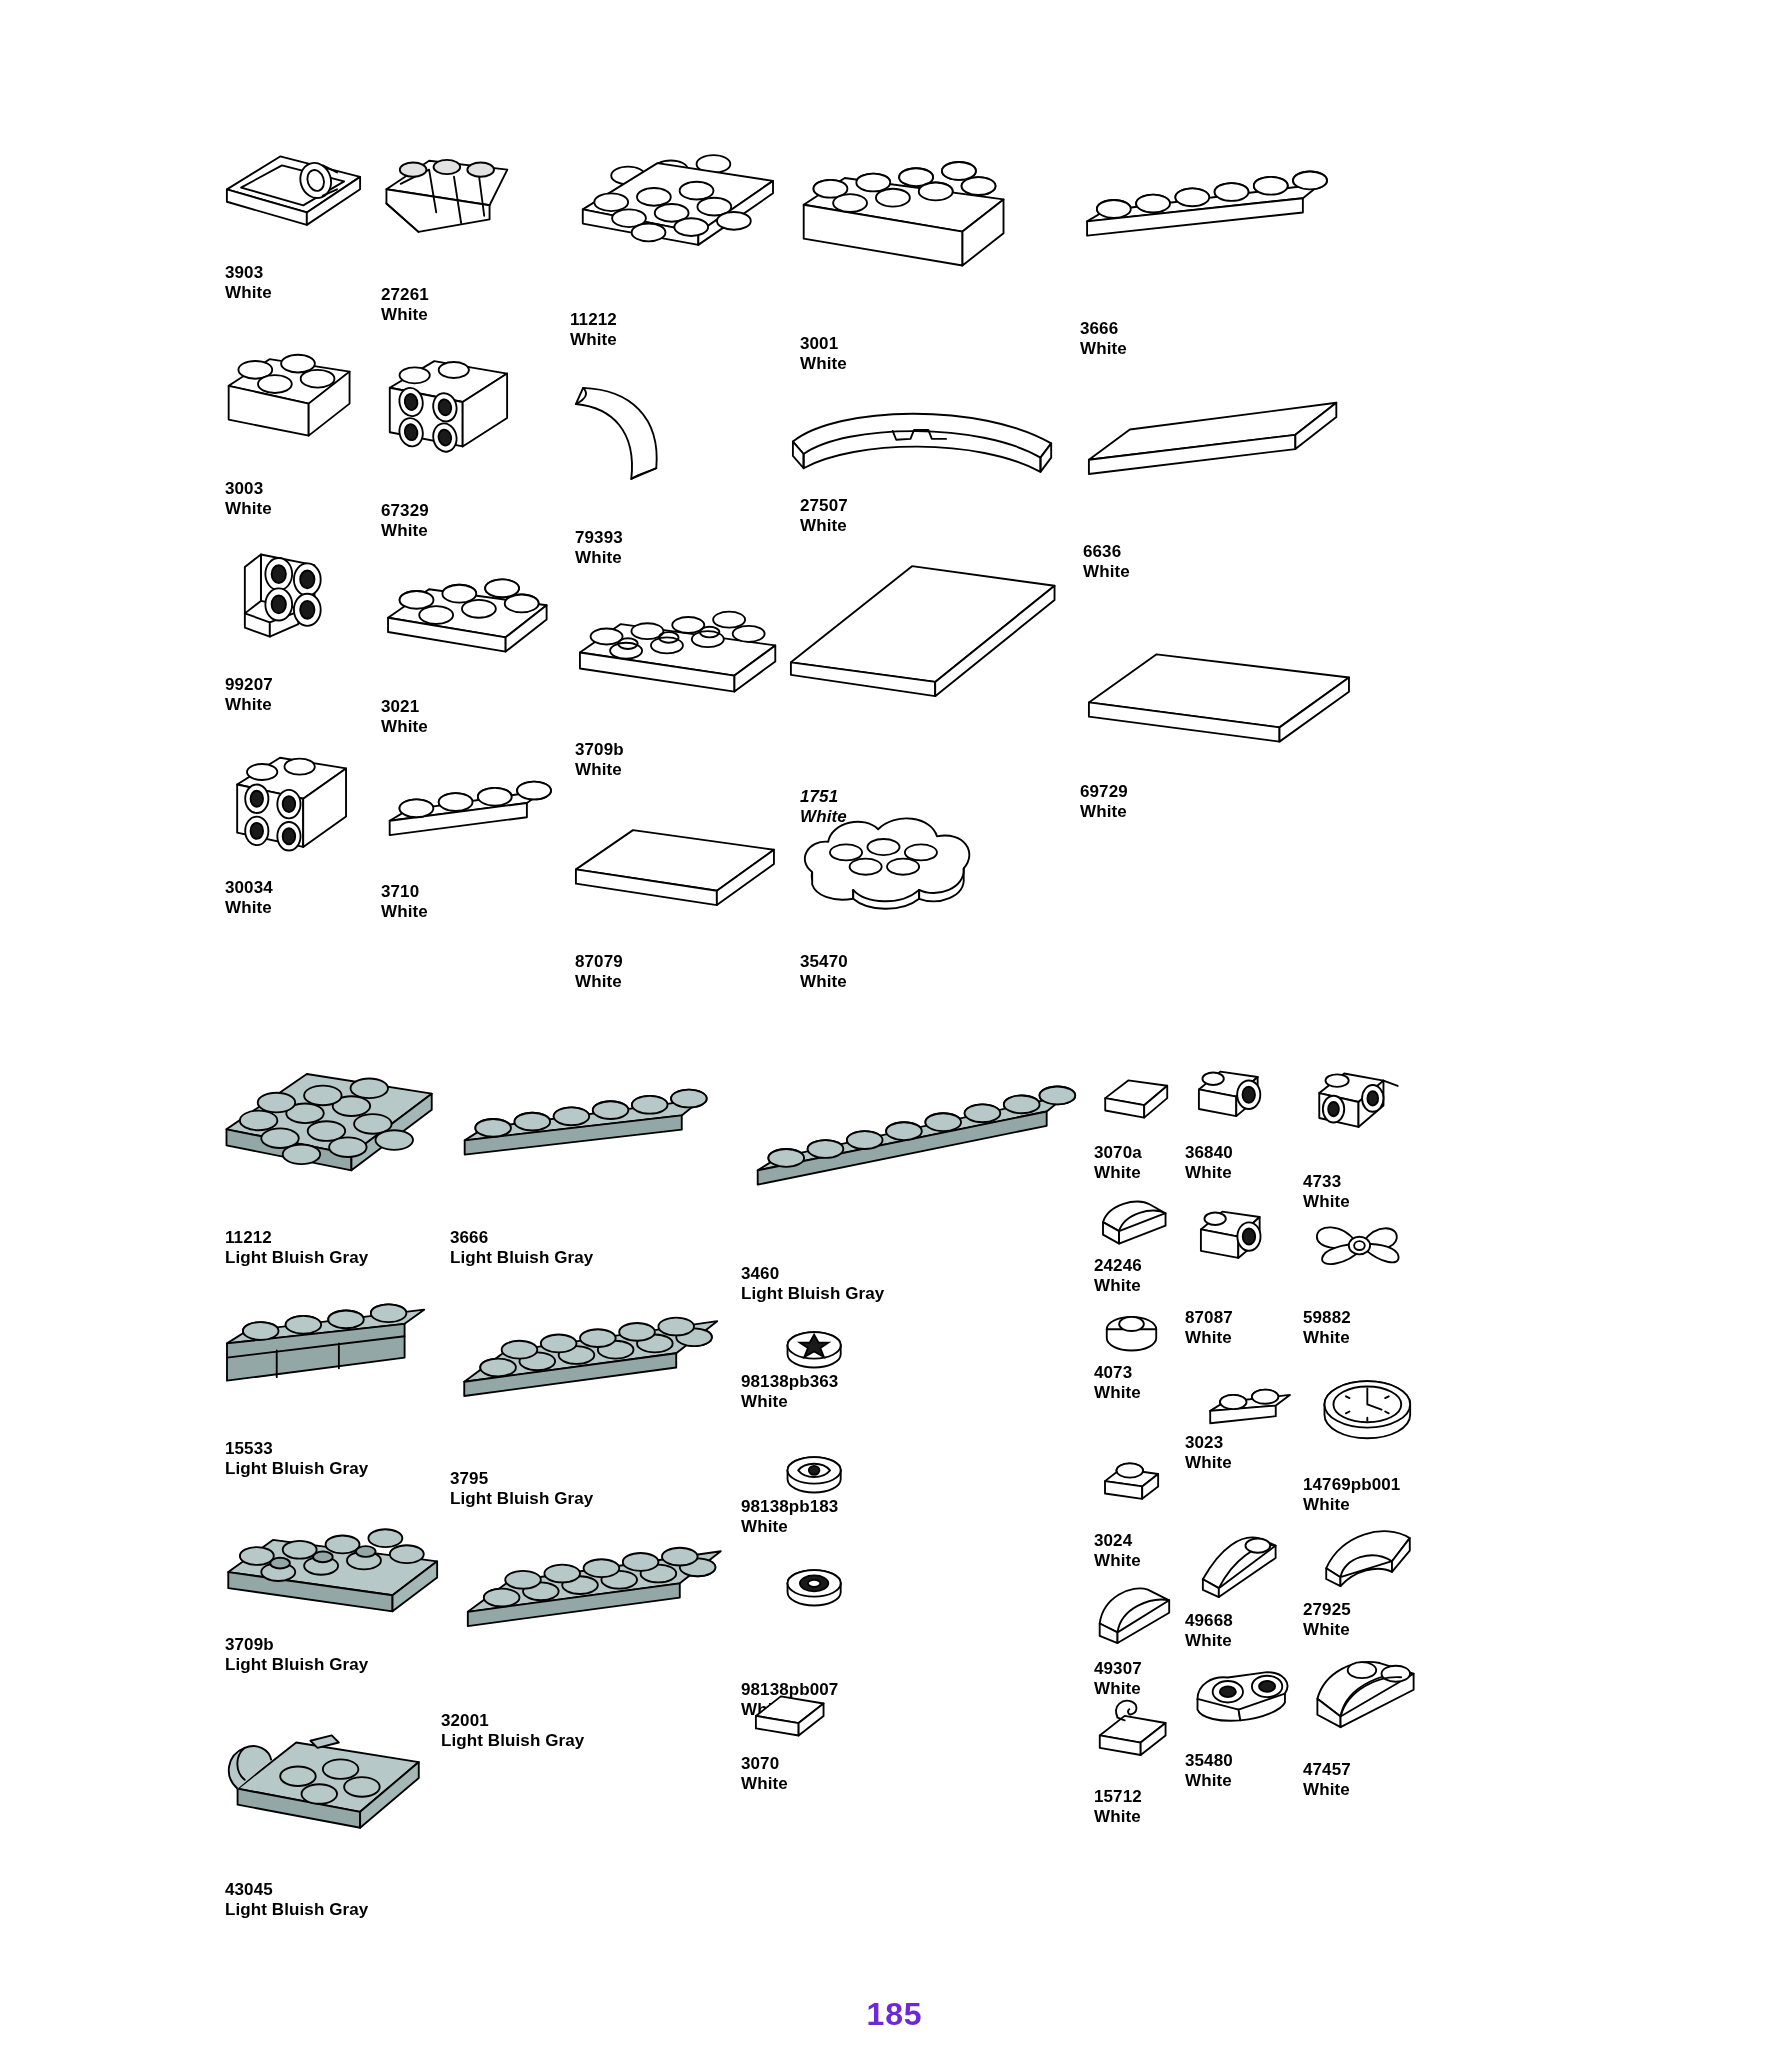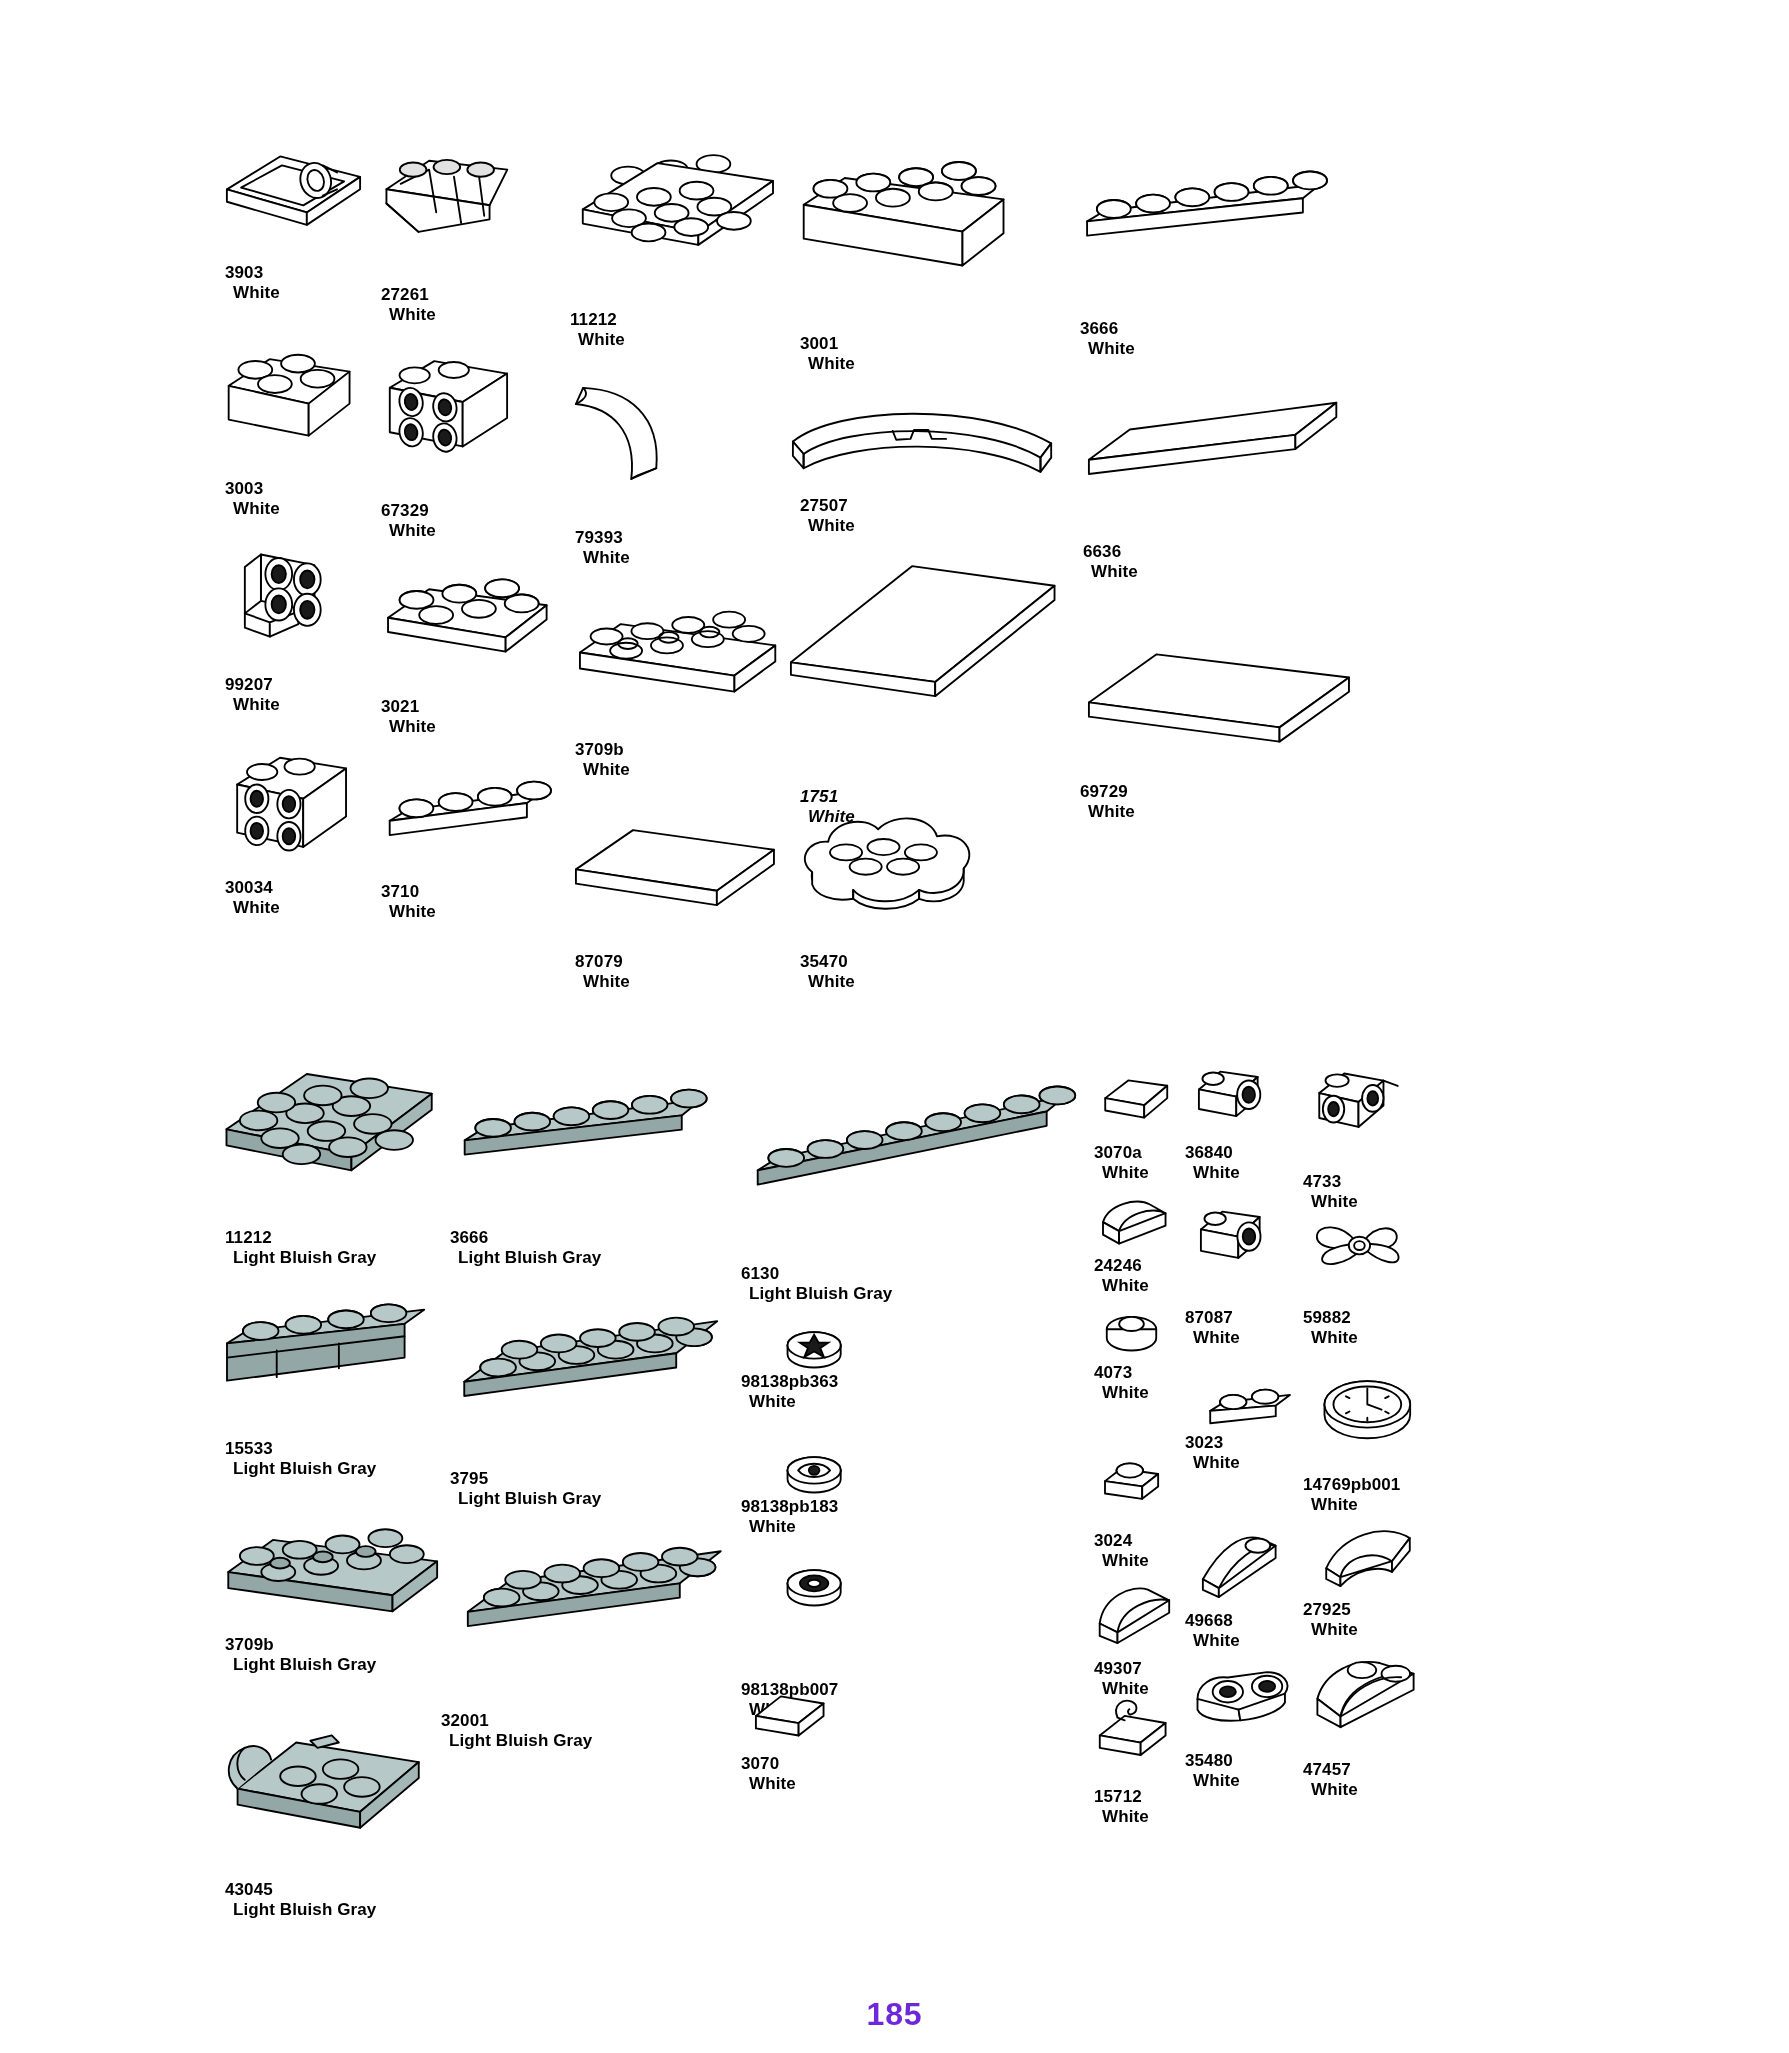--- a/index.html
+++ b/index.html
@@ -27,21 +27,21 @@
   }
   .part .label {
     font-size: 17px;
     font-weight: bold;
     color: #000000;
     line-height: 1.18;
     white-space: nowrap;
     letter-spacing: 0.1px;
   }
   .part .label .num { display: block; }
-  .part .label .col { display: block; margin-left: 8px; }
+  .part .label .col { display: block; }
 
   
   .page-number {
     position: absolute;
     left: 0;
     right: 0;
     top: 1996px;
     text-align: center;
     font-size: 32px;
     font-weight: bold;
@@ -570,21 +570,21 @@
           <ellipse class="gw" cx="176" cy="74" rx="20" ry="10"></ellipse>
         <ellipse class="gw" cx="220" cy="64" rx="20" ry="10"></ellipse>
           <ellipse class="gw" cx="264" cy="54" rx="20" ry="10"></ellipse>
           <ellipse class="gw" cx="308" cy="44" rx="20" ry="10"></ellipse>
           <ellipse class="gw" cx="348" cy="34" rx="20" ry="10"></ellipse>
       </svg>
     </div>
   </div>
   <div class="part" style="left:741px;top:1264px;">
     <div class="label">
-        <span class="num">6130</span>
+        <span class="num">3460</span>
         <span class="col">Light Bluish Gray</span>
       </div>
   </div>
 
   <div class="part" style="left:1098px;top:1068px;">
     <div class="art">
       <svg width="80" height="62" viewBox="0 0 90 70">
         <path class="fw" d="M8 34 L34 14 L78 20 L52 42 Z"></path>
         <path class="fw" d="M8 34 L8 48 L52 56 L52 42 Z"></path>
         <path class="fw" d="M52 42 L52 56 L78 34 L78 20 Z"></path>

